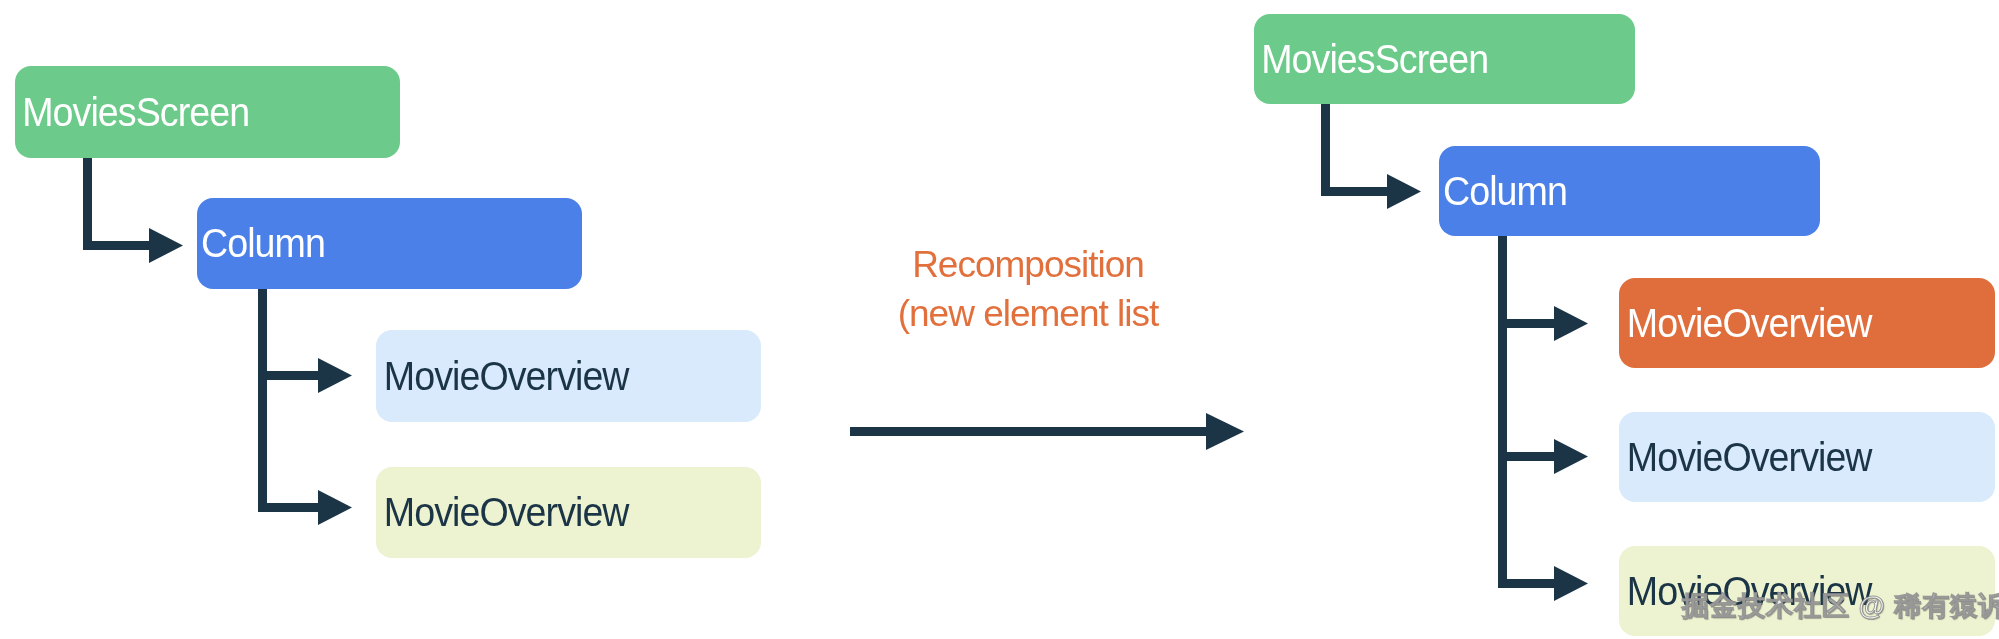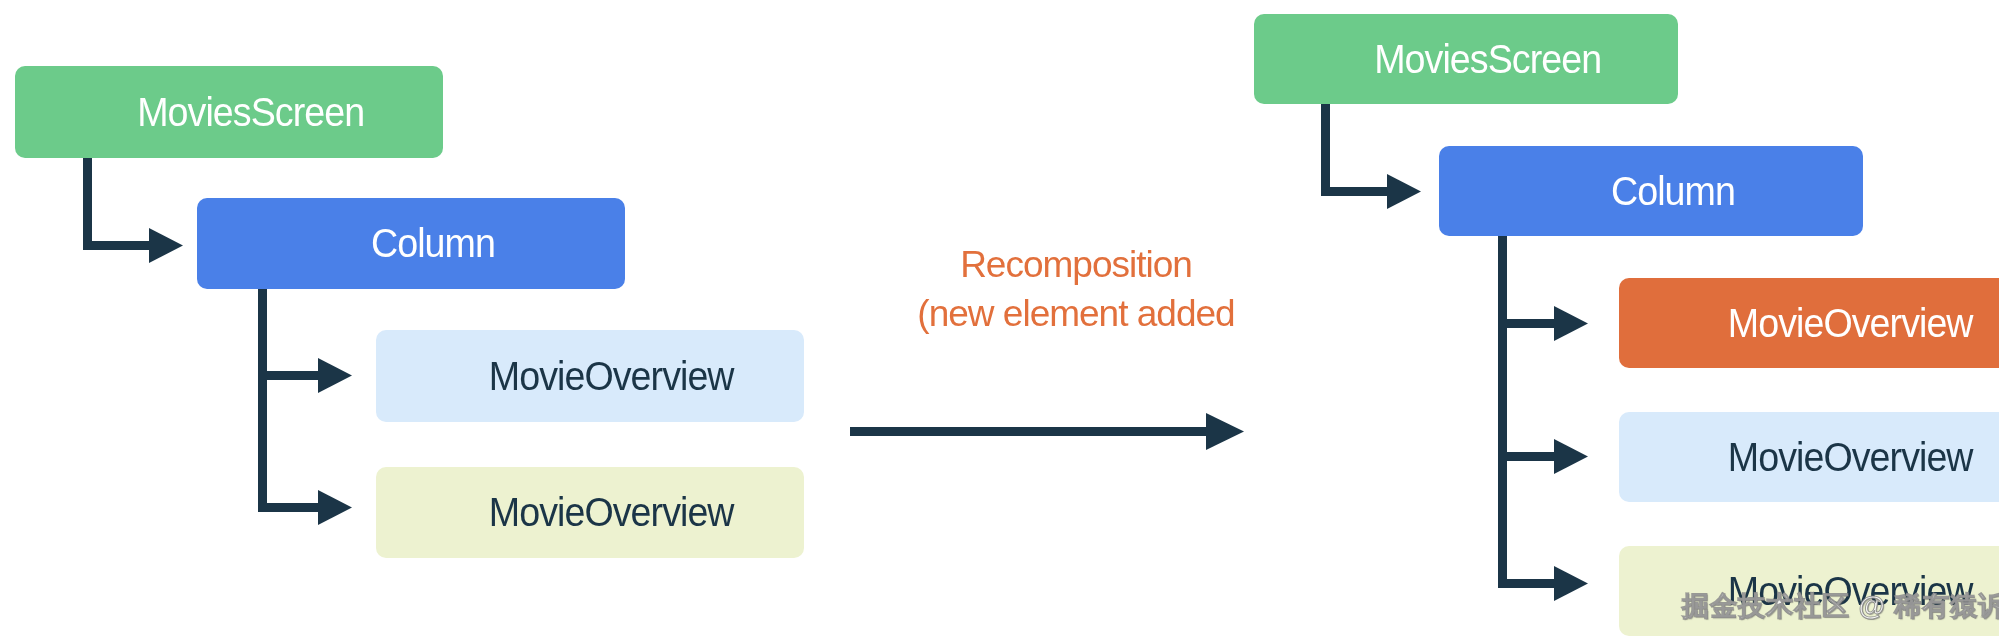--- a/index.html
+++ b/index.html
@@ -5,38 +5,38 @@
   html,body{margin:0;padding:0;background:#ffffff;}
   .canvas{
     position:relative;
     width:1999px;height:639px;
     background:#ffffff;
     overflow:hidden;
     font-family:"Liberation Sans","DejaVu Sans",sans-serif;
   }
   .node{
     position:absolute;
-    border-radius:10px;
-    display:flex;align-items:center;justify-content:center;padding-left:43px;
+    border-radius:16px;
+    display:flex;align-items:center;
   }
   .node .lbl{
     font-size:40px;
     font-weight:500;
     letter-spacing:-1px;
     white-space:nowrap;
     transform:scaleX(.94);
   }
   .bar{position:absolute;}
   .head{
     position:absolute;
     clip-path:polygon(0 0,100% 50%,0 100%);
   }
   .annotation{
     position:absolute;
-    left:856px;top:240px;width:440px;
+    left:808px;top:240px;width:440px;
     text-align:center;
     font-size:37px;line-height:49px;
     font-weight:500;
     letter-spacing:-1px;
     white-space:nowrap;
   }
   .watermark{
     position:absolute;
     left:1682px;top:588px;
     font-size:27px;
@@ -76,21 +76,21 @@
   <div class="node" style="left: 376px; top: 330px; width: 385px; height: 92px; background-color: rgb(216, 234, 251);">
     <span class="lbl" style="color: rgb(27, 53, 71);">MovieOverview</span>
   </div>
 
   <div class="node" style="left: 376px; top: 467px; width: 385px; height: 91px; background-color: rgb(237, 242, 208);">
     <span class="lbl" style="color: rgb(27, 53, 71);">MovieOverview</span>
   </div>
 
   <div class="annotation" style="color: rgb(226, 112, 60);">
     <div>Recomposition</div>
-    <div>(new element added</div>
+    <div>(new element list</div>
   </div>
 
   <div class="bar" style="left: 850px; top: 427px; width: 356px; height: 9px; background-color: rgb(27, 53, 71);"></div>
   <div class="head" style="left: 1206px; top: 413px; width: 38px; height: 37px; background-color: rgb(27, 53, 71);"></div>
 
   <div class="node" style="left: 1254px; top: 14px; width: 381px; height: 90px; background-color: rgb(108, 203, 138);">
     <span class="lbl" style="color: rgb(255, 255, 255);">MoviesScreen</span>
   </div>
 
   <div class="bar" style="left: 1321px; top: 104px; width: 9px; height: 92px; background-color: rgb(27, 53, 71);"></div>

